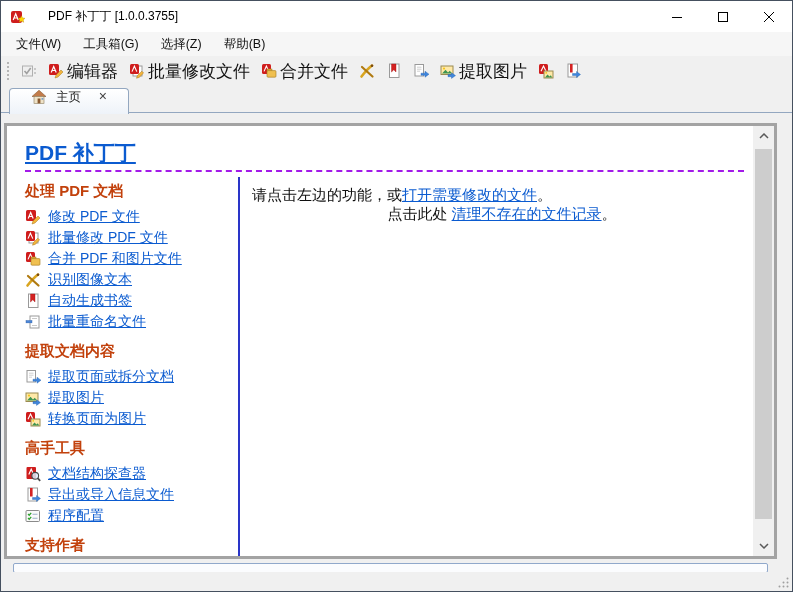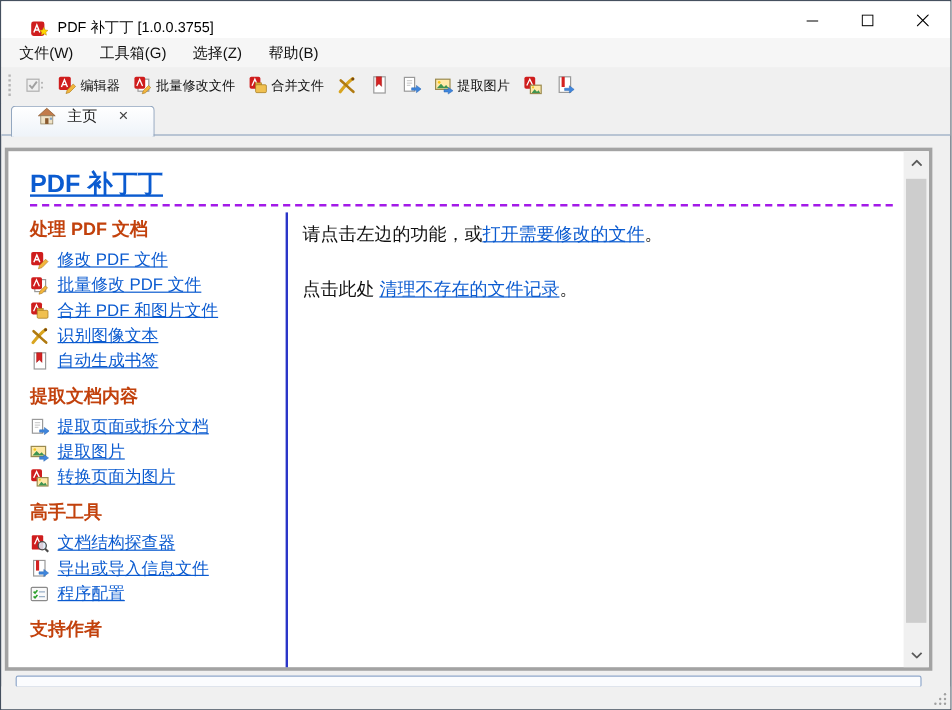--- a/index.html
+++ b/index.html
@@ -1,31 +1,31 @@
 <!DOCTYPE html>
 <html><head>
 <meta charset="utf-8">
 <style>
   html,body{margin:0;padding:0;background:#d8d8d8;}
   .window{position:relative;width:793px;height:592px;box-sizing:border-box;
     font-family:"Liberation Sans",sans-serif;background:#f0f0f0;
     border:1px solid #45505f;overflow:hidden;}
   
   .titlebar{position:absolute;top:0;left:0;right:0;height:31px;background:#ffffff;
-    display:flex;align-items:flex-end;padding-left:24px;box-sizing:border-box;}
+    display:flex;align-items:center;padding-left:9px;box-sizing:border-box;gap:15px;}
   .title-text{font-size:12px;color:#000;margin-left:7px;}
   .win-controls{margin-left:auto;display:flex;height:100%;}
   .win-btn{width:46px;display:flex;align-items:center;justify-content:center;cursor:default;}
   
   .menubar{position:absolute;top:31px;left:0;right:0;height:24px;background:#f6f6f6;
     display:flex;align-items:center;padding-left:4px;font-size:12.5px;color:#111;}
   .menu-item{padding:3px 11px;}
   
   .toolbar{position:absolute;top:55px;left:0;right:0;height:30px;background:#f0f0f0;
-    display:flex;align-items:center;padding-left:5px;font-size:11px;color:#111;}
+    display:flex;align-items:center;padding-left:5px;font-size:17px;color:#111;}
   .gripper{width:3px;height:18px;border-left:2px dotted #b5b5b5;margin:0 5px 0 1px;}
   .tool-btn{display:flex;align-items:center;gap:3px;padding:3px 4px;margin-right:3px;border-radius:2px;}
   
   .tabstrip{position:absolute;top:85px;left:0;right:0;height:27px;background:#f0f0f0;}
   .tabstrip::after{content:"";position:absolute;left:0;right:0;bottom:0;height:1px;background:#93a7c0;}
   .tab{position:absolute;left:8px;bottom:-1px;width:120px;height:26px;z-index:2;
     display:flex;align-items:flex-start;gap:9px;padding:0 21px;box-sizing:border-box;
     background:linear-gradient(#ffffff,#eef3f9);border:1px solid #93a7c0;border-bottom:none;
     border-radius:4px 4px 0 0;font-size:12.5px;color:#222;}
   .tab-close{margin-left:auto;color:#444;font-size:14px;line-height:1;}
@@ -34,21 +34,21 @@
     border:3px solid #a3a3a3;box-sizing:border-box;}
   .panel-content{position:absolute;top:0;left:0;right:22px;bottom:0;overflow:hidden;
     padding:13px 0 0 18px;box-sizing:border-box;}
   .page-title{display:inline-block;margin:0;font-size:21px;font-weight:bold;color:#0b5bd0;
     text-decoration:underline;}
   .dashed-rule{border-bottom:2px dashed #a31ae8;margin:3px 8px 0 0;}
   .columns{display:flex;margin-top:5px;min-height:382px;}
   .left-col{width:213px;flex:none;padding-top:2px;}
   .right-col{flex:1;border-left:2px solid #2a35c8;padding:9px 0 0 12px;font-size:15px;color:#101010;}
   .right-col p{margin:0;}
-  .right-col .p2{margin-top:27px;}
+  .right-col .p2{text-align:center;}
   .section-h{font-size:15px;font-weight:bold;color:#c2410c;margin:10px 0 5px 0;}
   .section-h.first{margin-top:3px;}
   .feat{display:flex;align-items:center;gap:7px;height:21px;}
   .link{color:#0b5bd0;text-decoration:underline;font-size:14px;cursor:pointer;}
   .right-col .link{font-size:15px;}
   .ic{width:16px;height:16px;flex:none;display:inline-block;vertical-align:middle;}
   
   .vscroll{position:absolute;top:0;right:0;bottom:0;width:21px;background:#f0f0f0;}
   .vs-up{position:absolute;top:2px;left:0;right:0;height:16px;display:flex;align-items:center;justify-content:center;}
   .vs-down{position:absolute;bottom:2px;left:0;right:0;height:16px;display:flex;align-items:center;justify-content:center;}
@@ -235,20 +235,28 @@
               </svg>
             <span class="link">识别图像文本</span>
           </div>
           <div class="feat">
             <svg class="ic" viewBox="0 0 16 16">
                 <rect x="3.5" y="1" width="9.5" height="13.5" fill="#fff" stroke="#9a9a9a"></rect>
                 <polygon points="5.5,1 10,1 10,9 7.8,6.8 5.5,9" fill="#d42222" stroke="#a01515" stroke-width="0.4"></polygon>
               </svg>
             <span class="link">自动生成书签</span>
           </div>
+          <div class="feat">
+            <svg class="ic" viewBox="0 0 16 16">
+                <rect x="5" y="2" width="9" height="12" fill="#fff" stroke="#9a9a9a"></rect>
+                <path d="M7 4.5 h5 M7 11.5 h5" stroke="#c8c8c8" stroke-width="1"></path>
+                <rect x="1" y="6.5" width="6" height="2.4" fill="#4a86d8" stroke="#2d5fa8" stroke-width="0.4"></rect>
+              </svg>
+            <span class="link">批量重命名文件</span>
+          </div>
 
           <div class="section-h">提取文档内容</div>
           <div class="feat">
             <svg class="ic" viewBox="0 0 16 16">
                 <rect x="2" y="1.5" width="8.5" height="11.5" fill="#fff" stroke="#9a9a9a"></rect>
                 <path d="M4 4.2 h4.5 M4 6.2 h4.5 M4 8.2 h3" stroke="#cfcfcf" stroke-width="1"></path>
                 <polygon points="8,10.2 12,10.2 12,8.2 16,11.2 12,14.2 12,12.2 8,12.2" fill="#3f86dd" stroke="#2762ae" stroke-width="0.4"></polygon>
               </svg>
             <span class="link">提取页面或拆分文档</span>
           </div>

